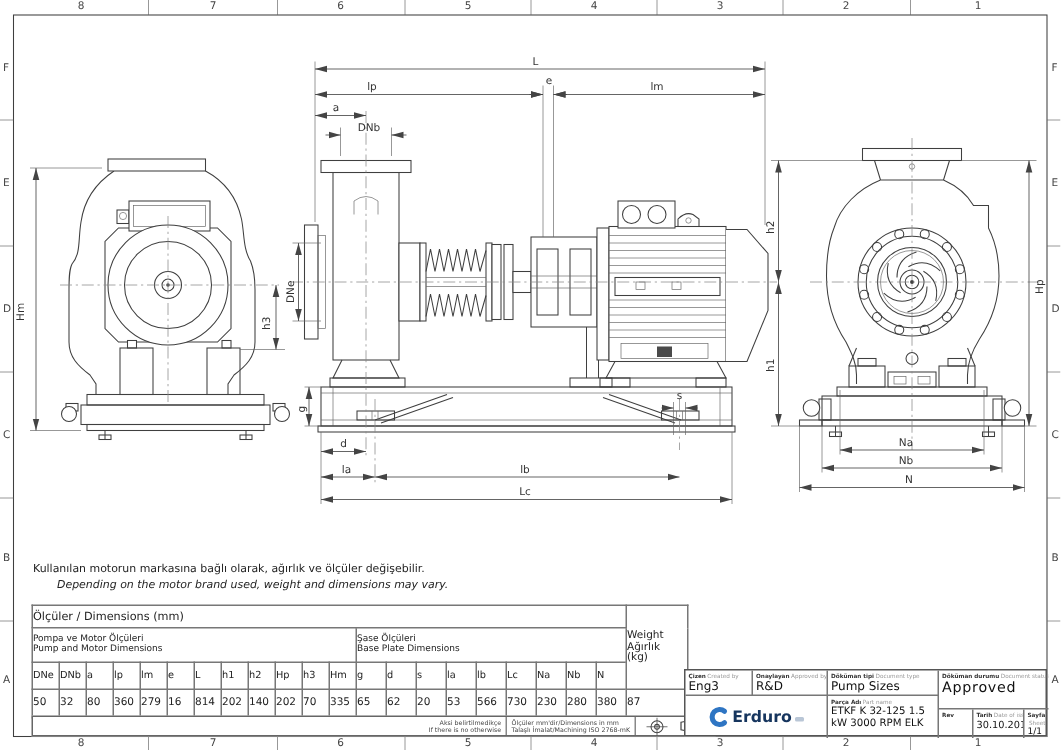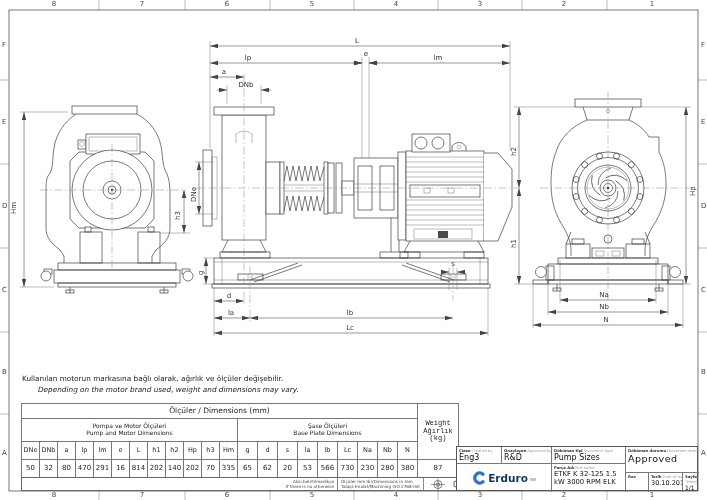--- a/index.html
+++ b/index.html
@@ -3,26 +3,26 @@
 <meta charset="utf-8">
 <style>
   html,body{margin:0;padding:0;}
   body{width:707px;height:500px;background:#fff;position:relative;overflow:hidden;
        font-family:"DejaVu Sans",sans-serif;color:#333;}
   svg text{font-family:"DejaVu Sans",sans-serif;}
   .gl{position:absolute;font-size:7px;color:#444;transform:translate(-50%,0);}
   .glv{position:absolute;font-size:7px;color:#444;transform:translate(0,-50%);}
   
   #dimtable{position:absolute;left:21px;top:403px;border-collapse:collapse;table-layout:fixed;}
-  #dimtable td{border:1px solid #777;text-align:center;padding:0;font-size:7px;color:#222;line-height:1.1;}
+  #dimtable td{border:1px solid #777;padding:0;font-size:7px;color:#222;line-height:1.1;}
   #dimtable .ttl{font-size:7.5px;height:14px;}
   #dimtable .grp{font-size:6px;height:22px;}
   #dimtable .hdr td{font-size:6.5px;height:17px;}
   #dimtable .val td{font-size:7px;height:18px;}
-  .wcell{font-size:6.5px;font-family:Liberation Mono, monospace;}
+  .wcell{font-size:6.5px;}
   
   #tolstrip{position:absolute;left:21px;top:477px;width:456px;height:14px;border:1px solid #666;
             box-sizing:border-box;display:flex;align-items:center;background:#fff;}
   #tolstrip .sp{flex:1;}
   #tolstrip .nt{font-size:4.2px;color:#444;line-height:1.25;padding:0 3px;white-space:nowrap;}
   #tolstrip .dv{border-left:1px solid #888;height:100%;}
   #tolstrip .sym{width:52px;height:100%;display:flex;align-items:center;justify-content:space-evenly;border-left:1px solid #888;}
   
   #tblock{position:absolute;left:456px;top:446px;width:242px;height:45px;border:1px solid #555;
           box-sizing:border-box;background:#fff;}
@@ -443,22 +443,22 @@
         <td>lb</td>
         <td>Lc</td>
         <td>Na</td>
         <td>Nb</td>
         <td>N</td>
       </tr>
     <tr class="val" id="val-row">
         <td>50</td>
         <td>32</td>
         <td>80</td>
-        <td>470</td>
-        <td>291</td>
+        <td>360</td>
+        <td>279</td>
         <td>16</td>
         <td>814</td>
         <td>202</td>
         <td>140</td>
         <td>202</td>
         <td>70</td>
         <td>335</td>
         <td>65</td>
         <td>62</td>
         <td>20</td>

